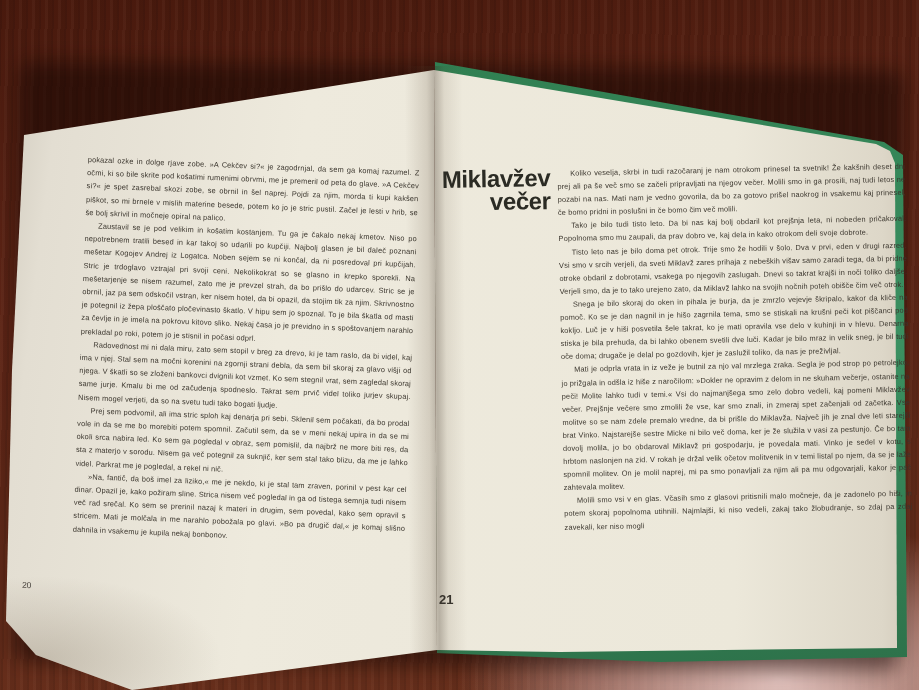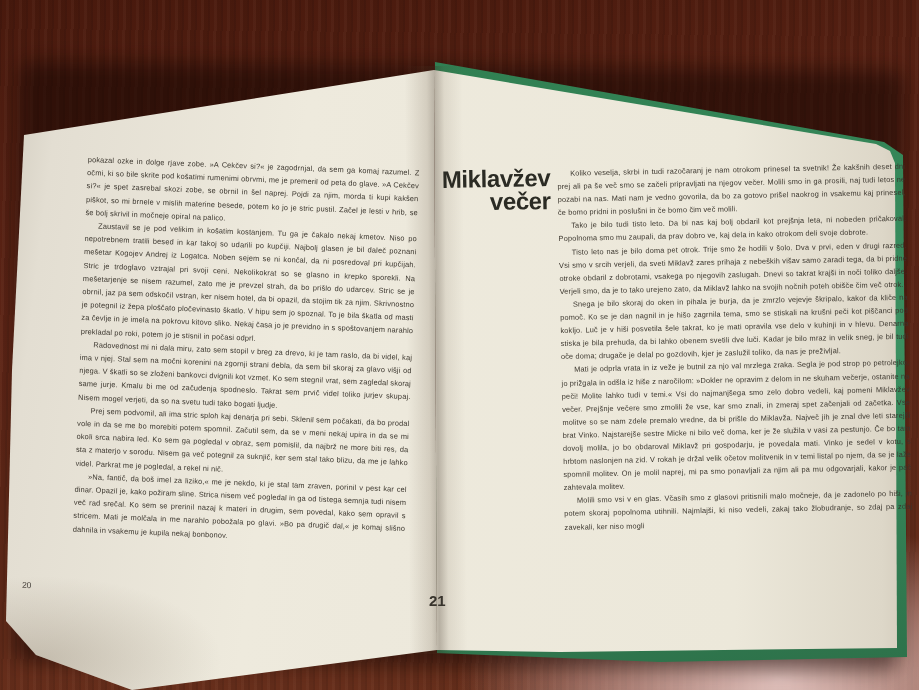--- a/index.html
+++ b/index.html
@@ -62,21 +62,21 @@
 
   .title{
     position:absolute;left:424px;top:166px;width:126px;text-align:right;
     transform:rotate(-1deg);transform-origin:100% 0;
     font-weight:bold;font-size:24px;line-height:23px;letter-spacing:-0.4px;
     color:var(--title-ink,#2b2b24);
   }
 
   .pg{position:absolute;color:#45403a;}
   .pg-left{left:22px;top:580px;font-size:8.5px;transform:rotate(2deg);}
-  .pg-right{left:429px;top:592px;font-size:15px;font-weight:bold;color:#37332c;}
+  .pg-right{left:439px;top:592px;font-size:13px;font-weight:bold;color:#37332c;}
 </style>
 </head>
 <body>
 
 <div class="photo">
   <div class="book-shadow"></div>
   <div class="cover"></div>
   <div class="page page-left"></div>
   <div class="page page-right"></div>
   <div class="gutter"></div>

